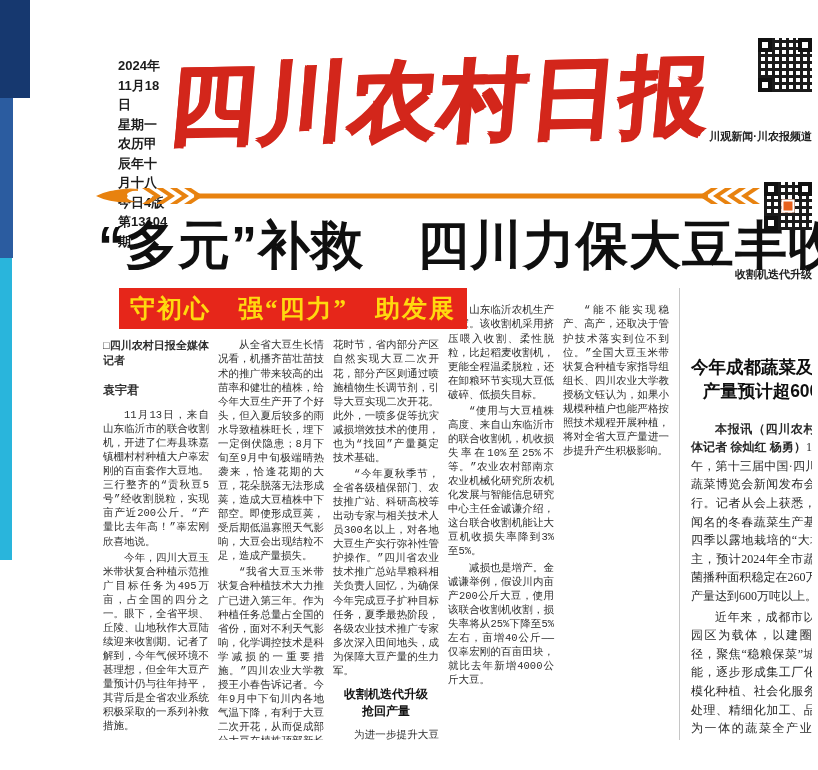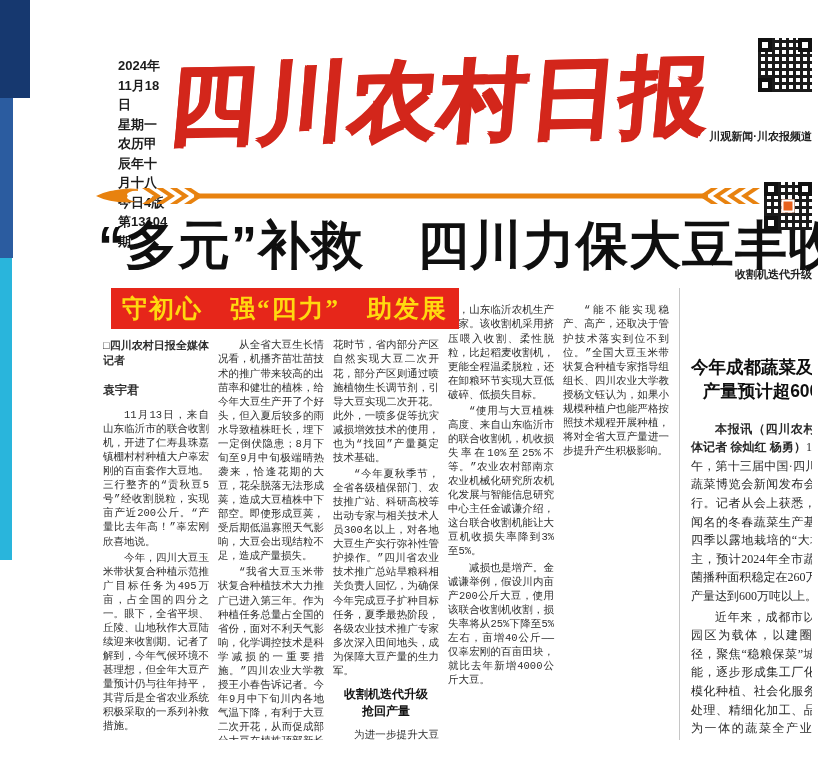--- a/index.html
+++ b/index.html
@@ -53,21 +53,21 @@
 
   
   .headline { margin-left:62px; width:714px; text-align:center; color:#0f0f0f;
               font-size:52px; font-weight:900; letter-spacing:1px; line-height:1.2;
               font-family:"Liberation Sans", sans-serif; white-space:nowrap; margin-bottom:12px; }
 
   
   .body-grid { margin-left:67px; width:709px; height:452px; overflow:hidden;
                display:flex; }
   .main-article { position:relative; width:566px; flex:none; }
-  .kicker { position:absolute; top:0; left:8px; width:348px; height:41px;
+  .kicker { position:absolute; top:0; left:16px; width:348px; height:41px;
             background:#e6261a; color:#ffd90f; display:flex; align-items:center;
             justify-content:center; font-size:25px; font-weight:bold; letter-spacing:2px;
             font-family:"Liberation Serif", serif; white-space:nowrap; }
   .cols { display:flex; gap:9px; height:100%; }
   .col { width:106px; flex:none; font-size:10.5px; line-height:1.34; color:#2e2e2e;
          text-align:justify; }
   .col.under-kicker { padding-top:50px; }
   .col.full-top { padding-top:15px; }
   .col p { text-indent:2em; margin-bottom:2px;font-family:Liberation Mono, monospace; }
   .col p.cont { text-indent:0; }

